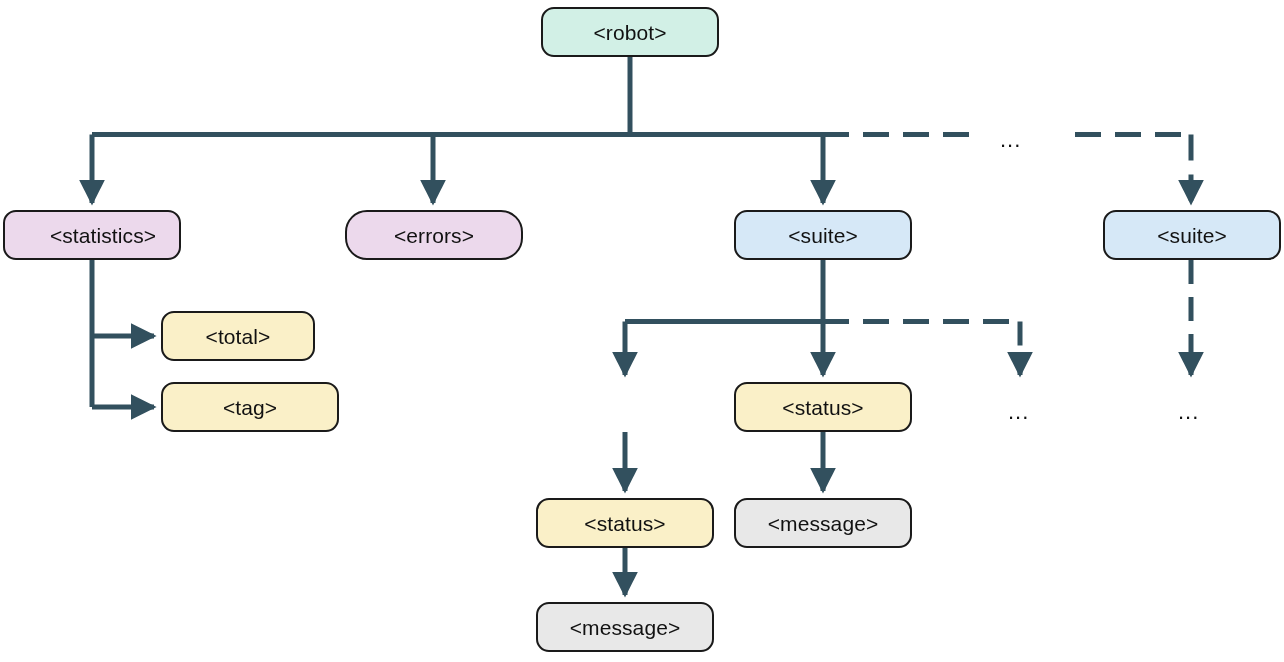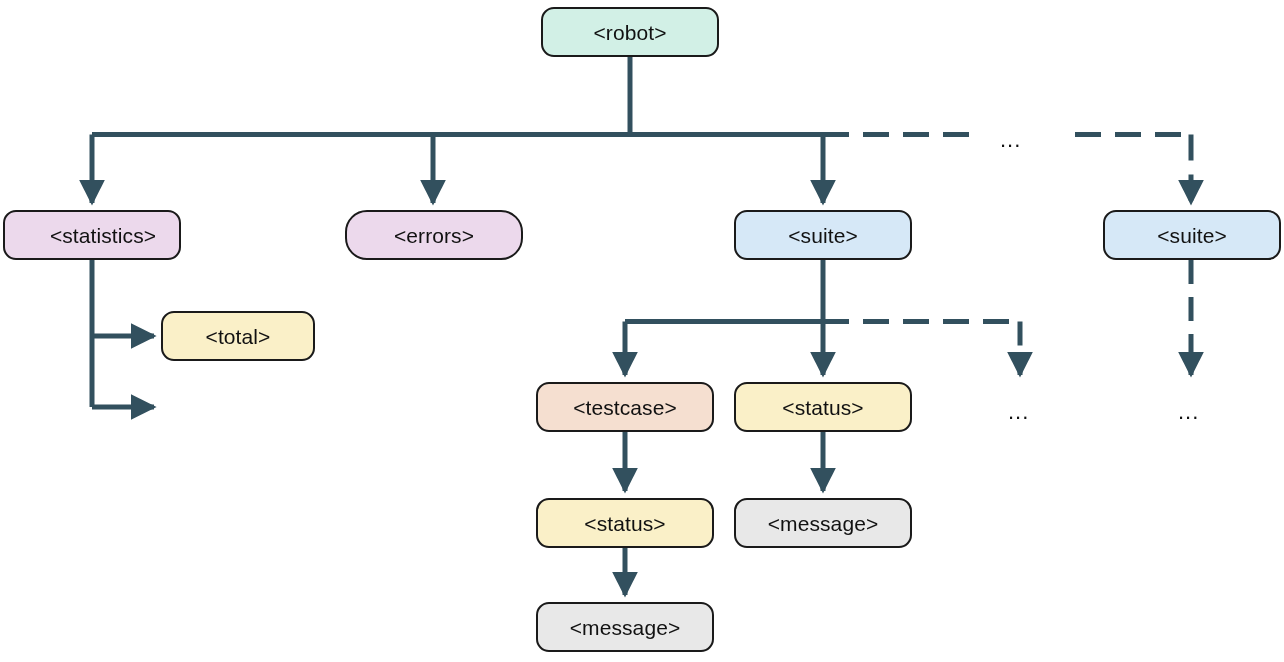--- a/index.html
+++ b/index.html
@@ -110,22 +110,22 @@
   <div class="node" style="left: 3px; top: 210px; width: 178px; height: 50px; background: rgb(236, 217, 236); border-color: rgb(26, 26, 26); color: rgb(17, 17, 17); padding-left: 22px;">&lt;statistics&gt;</div>
 
   <div class="node" style="left: 345px; top: 210px; width: 178px; height: 50px; background: rgb(236, 217, 236); border-color: rgb(26, 26, 26); color: rgb(17, 17, 17); border-radius: 22px;">&lt;errors&gt;</div>
 
   <div class="node" style="left: 734px; top: 210px; width: 178px; height: 50px; background: rgb(214, 232, 247); border-color: rgb(26, 26, 26); color: rgb(17, 17, 17);">&lt;suite&gt;</div>
 
   <div class="node" style="left: 1103px; top: 210px; width: 178px; height: 50px; background: rgb(214, 232, 247); border-color: rgb(26, 26, 26); color: rgb(17, 17, 17);">&lt;suite&gt;</div>
 
   <div class="node" style="left: 161px; top: 311px; width: 154px; height: 50px; background: rgb(250, 240, 200); border-color: rgb(26, 26, 26); color: rgb(17, 17, 17);">&lt;total&gt;</div>
 
+  <div class="node" style="left: 161px; top: 382px; width: 178px; height: 50px; background: rgb(250, 240, 200); border-color: rgb(26, 26, 26); color: rgb(17, 17, 17);">&lt;tag&gt;</div>
 
-  <div class="node" style="left: 536px; top: 382px; width: 178px; height: 50px; background: rgb(245, 223, 208); border-color: rgb(26, 26, 26); color: rgb(17, 17, 17);">&lt;testcase&gt;</div>
 
   <div class="node" style="left: 734px; top: 382px; width: 178px; height: 50px; background: rgb(250, 240, 200); border-color: rgb(26, 26, 26); color: rgb(17, 17, 17);">&lt;status&gt;</div>
 
   <div class="node" style="left: 536px; top: 498px; width: 178px; height: 50px; background: rgb(250, 240, 200); border-color: rgb(26, 26, 26); color: rgb(17, 17, 17);">&lt;status&gt;</div>
 
   <div class="node" style="left: 734px; top: 498px; width: 178px; height: 50px; background: rgb(232, 232, 232); border-color: rgb(26, 26, 26); color: rgb(17, 17, 17);">&lt;message&gt;</div>
 
   <div class="node" style="left: 536px; top: 602px; width: 178px; height: 50px; background: rgb(232, 232, 232); border-color: rgb(26, 26, 26); color: rgb(17, 17, 17);">&lt;message&gt;</div>
 
   <div class="ellipsis-label" style="left: 1000px; top: 129px;">...</div>

